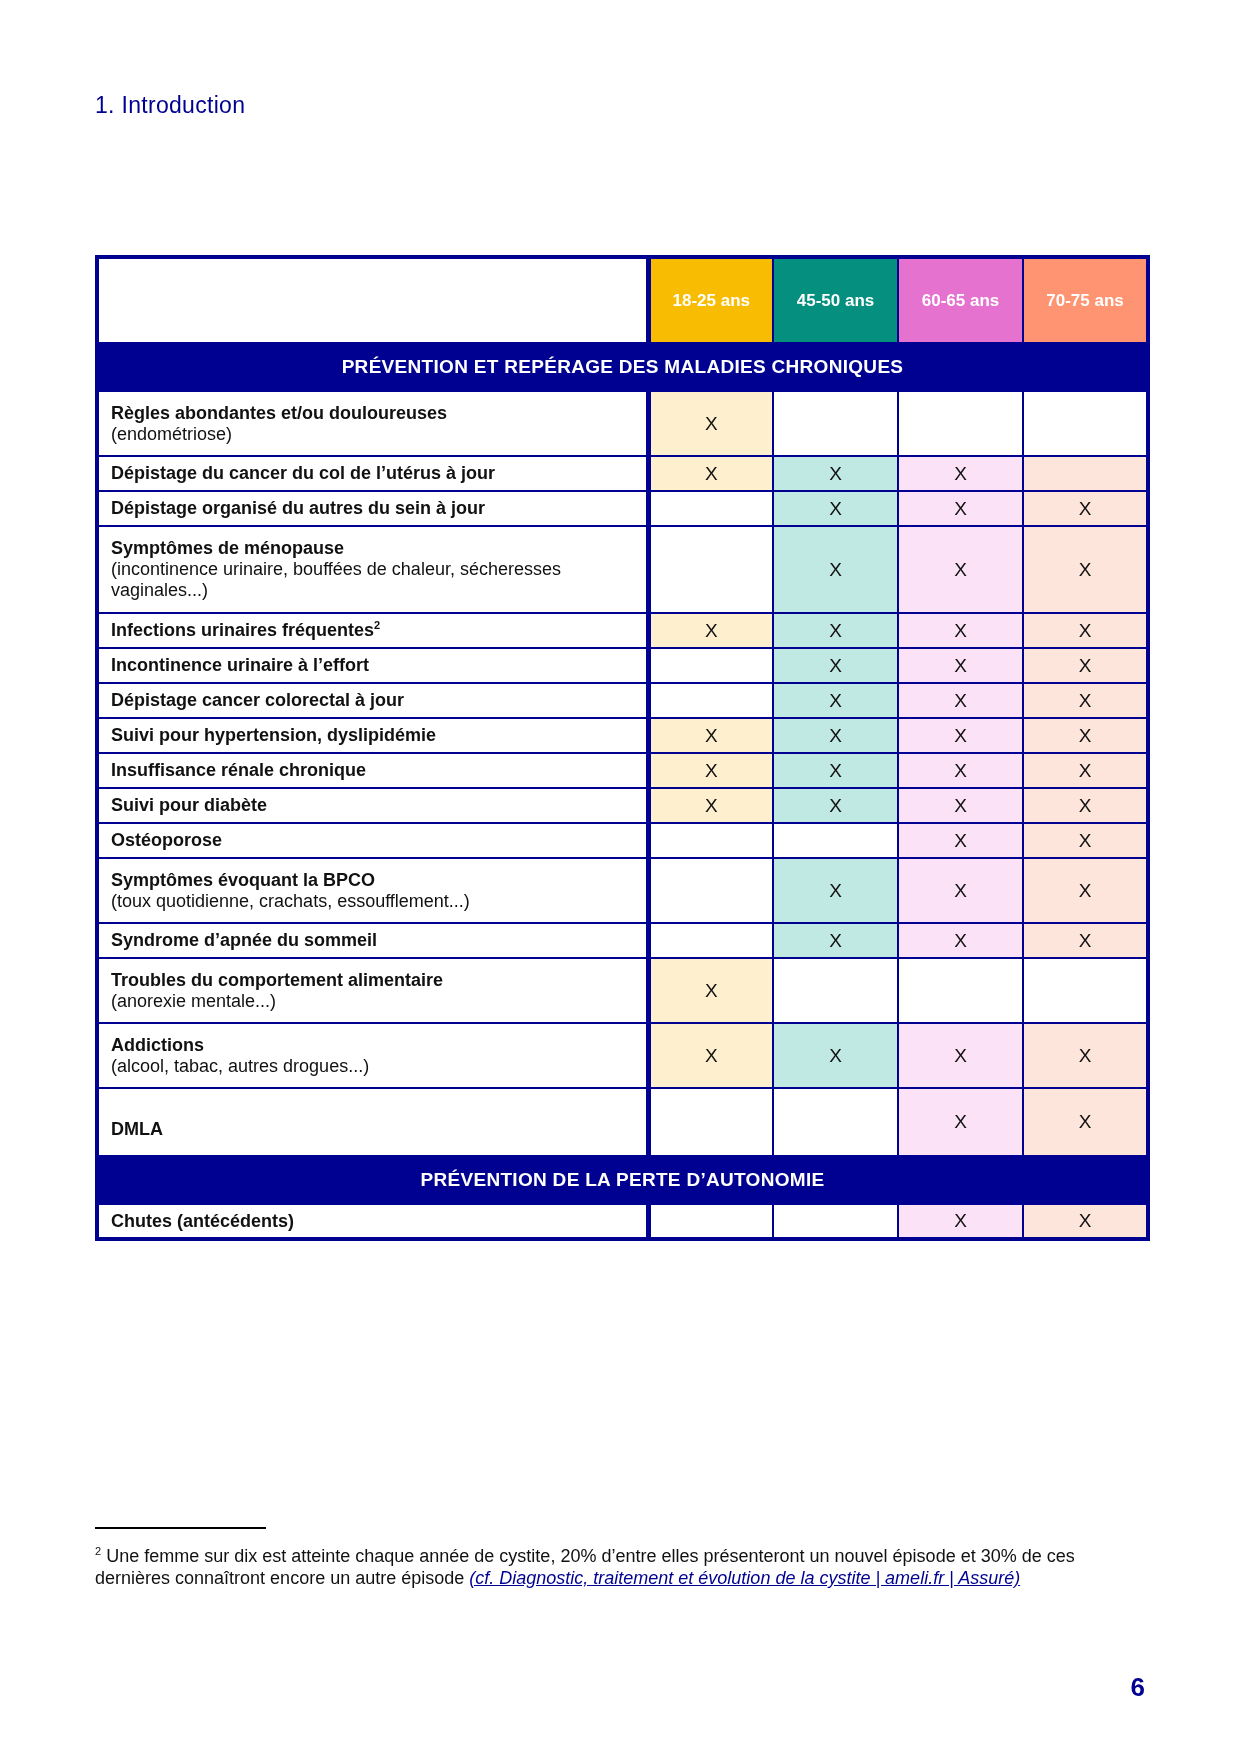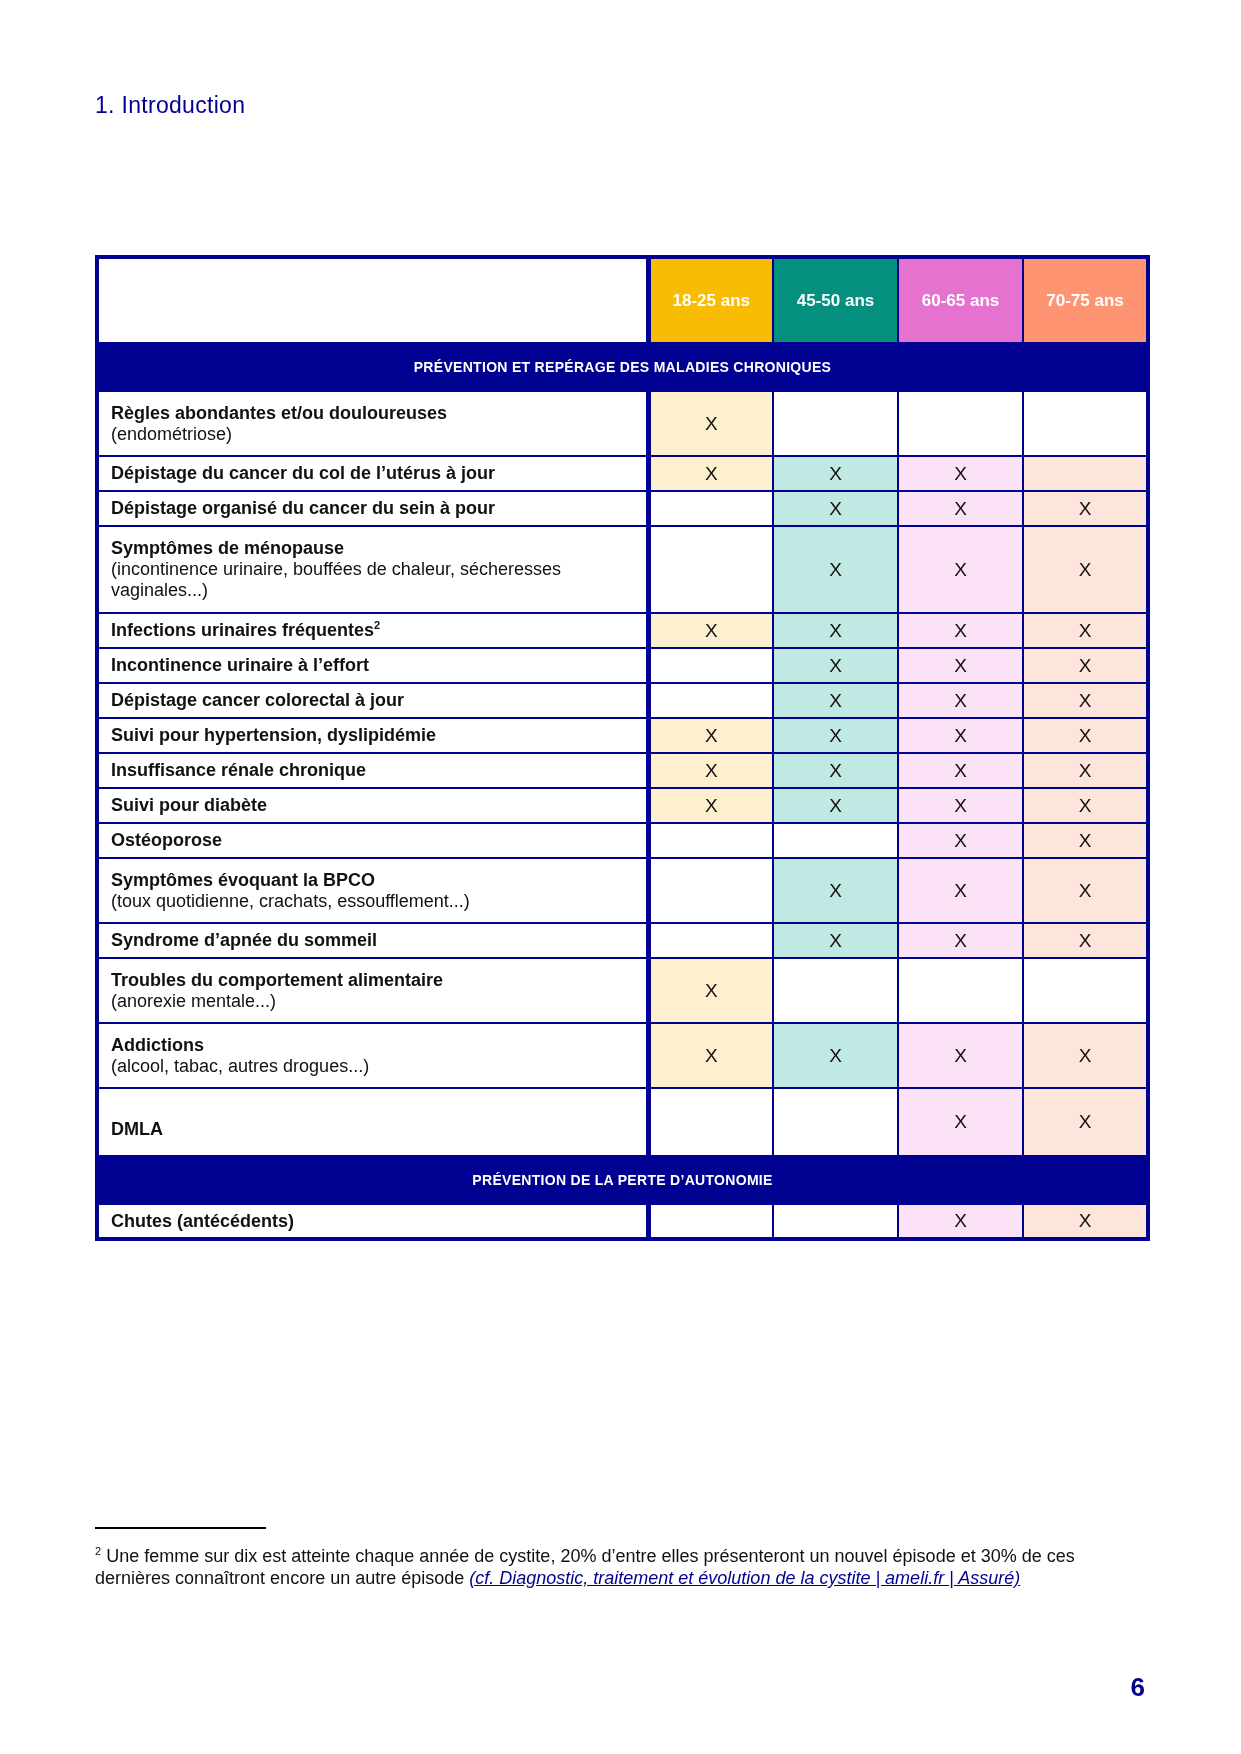--- a/index.html
+++ b/index.html
@@ -23,21 +23,21 @@
   .grid-table col.c-label { width: 551px; }
   .grid-table col.c-age { width: 125px; }
   td.label-cell { border-right: 5px solid #000091; padding: 0 12px; font-size: 18px; line-height: 21px; }
   .lbl-main { font-weight: bold; display: block; }
   .lbl-sub { display: block; font-weight: normal; }
   sup.fn { font-size: 11px; vertical-align: super; line-height: 0; }
   td.age-head { color: #ffffff; font-weight: bold; font-size: 17px; text-align: center; height: 83px; }
   td.blank-head { height: 83px; background: #fff; border-right: 5px solid #000091; }
   tr.section-row td {
     background: #000091; color: #ffffff; font-weight: bold; text-align: center;
-    font-size: 14px; height: 46px; letter-spacing: 0.3px;
+    font-size: 19px; height: 46px; letter-spacing: 0.3px;
   }
   td.mark { text-align: center; font-size: 19px; }
   .h2 { height: 65px; }
   .h1 { height: 35px; }
   .h3 { height: 87px; }
   .h-dmla { height: 68px; }
   .h-dmla td.label-cell { vertical-align: top; padding-top: 30px; }
   .footnote-rule { position: absolute; left: 95px; top: 1527px; width: 171px; height: 2px; background: #000; }
   .footnote {
     position: absolute; left: 95px; top: 1545px; width: 1050px;
@@ -87,21 +87,21 @@
         <td class="label-cell">
           <span class="lbl-main"><span>Dépistage du cancer du col de l’utérus à jour</span></span>
         </td>
         <td class="mark" style="background: rgb(254, 240, 207);">X</td>
         <td class="mark" style="background: rgb(193, 233, 228);">X</td>
         <td class="mark" style="background: rgb(251, 226, 246);">X</td>
         <td class="mark" style="background: rgb(254, 229, 220);"></td>
       </tr>
       <tr class="h1">
         <td class="label-cell">
-          <span class="lbl-main"><span>Dépistage organisé du cancer du sein à pour</span></span>
+          <span class="lbl-main"><span>Dépistage organisé du autres du sein à jour</span></span>
         </td>
         <td class="mark" style="background: rgb(255, 255, 255);"></td>
         <td class="mark" style="background: rgb(193, 233, 228);">X</td>
         <td class="mark" style="background: rgb(251, 226, 246);">X</td>
         <td class="mark" style="background: rgb(254, 229, 220);">X</td>
       </tr>
       <tr class="h3">
         <td class="label-cell">
           <span class="lbl-main"><span>Symptômes de ménopause</span></span>
           <span class="lbl-sub">(incontinence urinaire, bouffées de chaleur, sécheresses vaginales...)</span>

